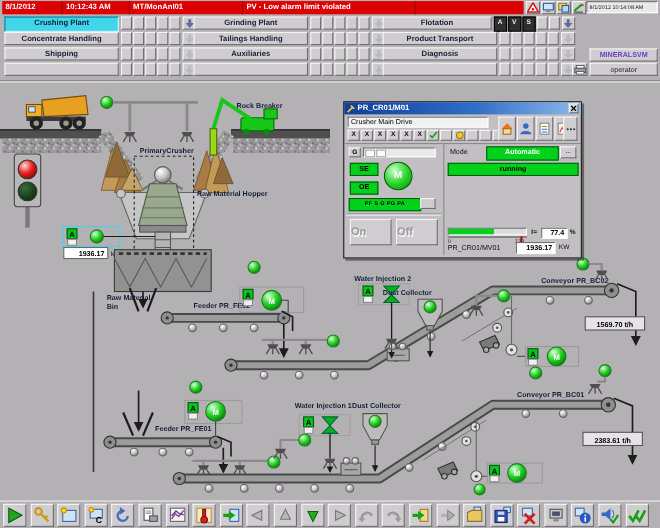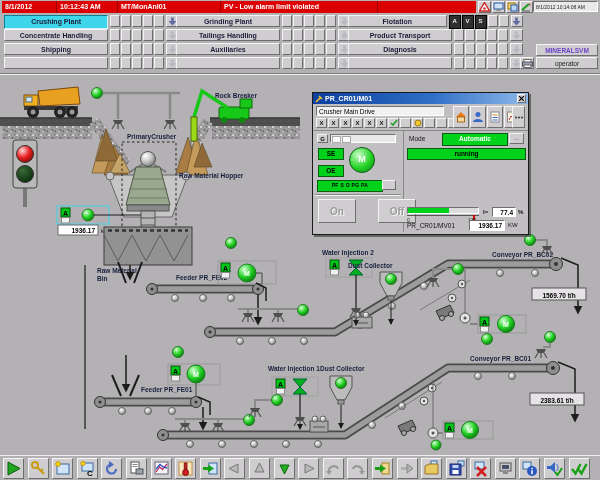--- a/index.html
+++ b/index.html
@@ -70,22 +70,22 @@
   #gbar i{display:block;width:7px;height:5px;background:#fbfbfb;border:1px solid #aaa;}
   #se{position:absolute;left:5px;top:17px;width:24px;height:10px;font-size:6.5px;line-height:9px;}
   #oe{position:absolute;left:5px;top:34px;width:24px;height:10px;font-size:6.5px;line-height:9px;}
   #mcirc{position:absolute;left:36px;top:16px;width:24px;height:24px;border-radius:50%;
     background:radial-gradient(circle at 35% 30%,#c9ffc9,#23d223 55%,#0c8a14);
     border:1px solid #0a5a12;color:#fff;font-size:9px;font-weight:bold;text-align:center;line-height:23px;}
   #ilk{position:absolute;left:4px;top:49px;width:64px;height:10px;font-size:5px;line-height:9px;letter-spacing:.3px;}
   #ilk2{position:absolute;left:69px;top:49px;width:14px;height:10px;}
   #fp-left .groove{position:absolute;left:2px;right:2px;top:63px;border-top:1px solid #8a8a8a;border-bottom:1px solid #f2f2f2;}
   #onbtn,#offbtn{position:absolute;top:68px;width:38px;height:24px;font-size:10px;font-weight:bold;
-    color:#9c9c9c;text-shadow:1px 1px 0 #f5f5f5;text-align:center;line-height:23px;}
-  #onbtn{left:5px}#offbtn{left:65px}
+    color:#9c9c9c;text-shadow:1px 1px 0 #f5f5f5;line-height:23px;}
+  #onbtn{left:5px}#offbtn{left:47px}
   #fp-right{position:absolute;left:91px;top:0;width:124px;height:101px;}
   #modelbl{position:absolute;left:5px;top:4px;font-size:6.5px;color:#111;}
   #modeval{position:absolute;left:38px;top:2px;width:64px;height:11px;font-size:6.5px;line-height:10px;color:#fff;
     background:#00d21c;border:1px solid #0a5a12;text-align:center;font-weight:bold;}
   #modemore{position:absolute;left:105px;top:2px;width:15px;height:11px;font-size:6px;line-height:8px;text-align:center;}
   #runbar{position:absolute;left:3px;top:17px;width:117px;height:10px;font-size:6.5px;line-height:9px;}
   #gauge-track{position:absolute;left:3px;top:76px;width:72px;height:7px;background:#dcdcdc;}
   #gauge-fill{position:absolute;left:0;top:0;height:100%;width:58%;background:#00d21c;}
   #gauge-axis{position:absolute;left:3px;top:84px;width:72px;border-top:1px solid #555;}
   #gauge-ptr{position:absolute;left:69px;top:84px;width:2px;height:5px;background:#d20000;}

